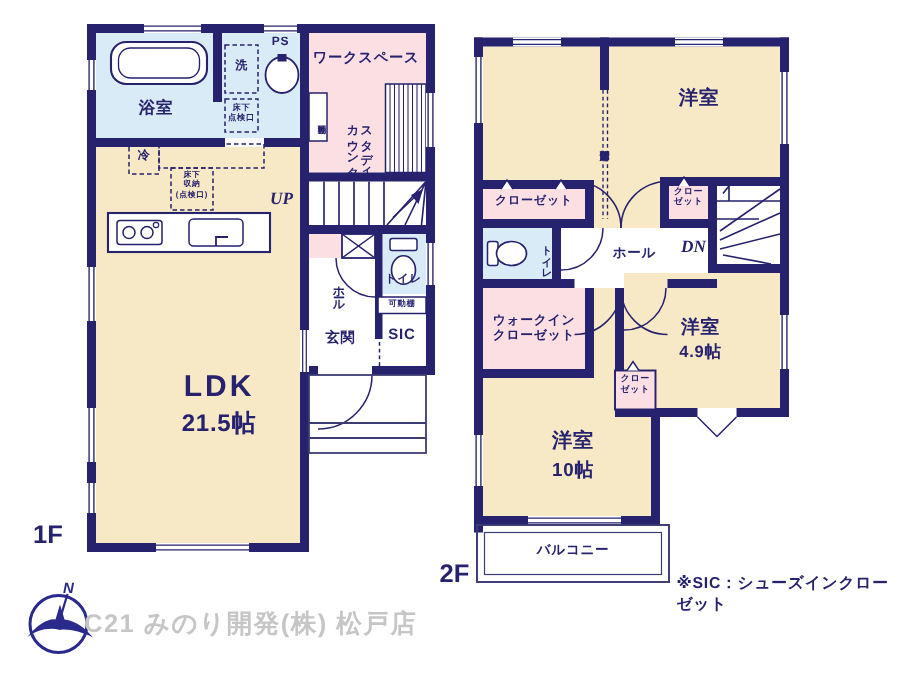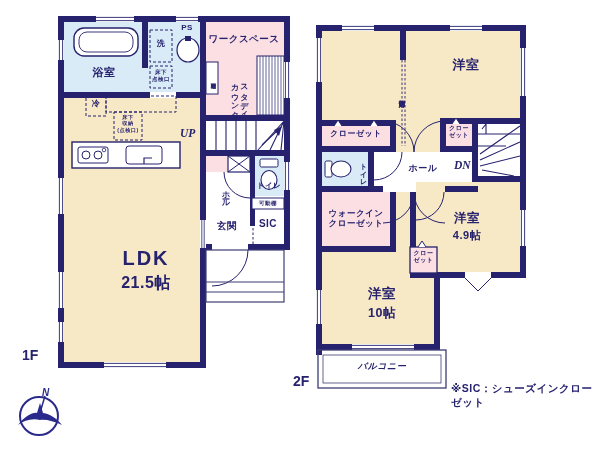--- a/index.html
+++ b/index.html
@@ -4,21 +4,21 @@
 <style>
   html,body{margin:0;padding:0;width:600px;height:450px;background:#ffffff;overflow:hidden;
     font-family:"Liberation Sans","DejaVu Sans",sans-serif;}
   .page{position:relative;width:600px;height:450px;background:#fff;}
   .plan{position:absolute;}
   .plan svg{position:absolute;left:0;top:0;}
   .plan-label{position:absolute;color:#26226e;font-weight:bold;text-align:center;
     white-space:pre-line;line-height:1.22;letter-spacing:.5px;}
   .v{writing-mode:vertical-rl;text-orientation:upright;line-height:1.15;letter-spacing:0;}
   .ser{font-family:"Liberation Serif","DejaVu Serif",serif;font-style:italic;letter-spacing:0;}
-  .floor-tag{position:absolute;color:#26226e;font-weight:bold;font-size:14px;}
+  .floor-tag{position:absolute;color:#26226e;font-weight:bold;font-size:17px;}
   .note{position:absolute;color:#26226e;font-weight:bold;font-size:10.5px;letter-spacing:.5px;}
   .company{position:absolute;color:#c6c6c6;font-weight:bold;font-size:17px;letter-spacing:1px;}
   .compass-n{position:absolute;color:#2a2a8c;font-weight:bold;font-size:10px;font-style:italic;}
 </style>
 </head>
 <body>
 
 <div class="page">
 
   <div class="plan" style="left:58px;top:16px;width:238px;height:356px;">
@@ -255,28 +255,29 @@
     <div class="plan-label" style="left:78px;top:143px;width:70px;font-size:9px;">ホール</div>
     <div class="plan-label ser" style="left:144px;top:138px;font-size:11.5px;text-align:center;">DN</div>
     <div class="plan-label" style="left:10px;top:188px;width:72px;font-size:8.5px;">ウォークイン
 クローゼット</div>
     <div class="plan-label" style="left:117px;top:191px;width:80px;font-size:12.5px;">洋室</div>
     <div class="plan-label" style="left:117px;top:209px;width:80px;font-size:11px;">4.9帖</div>
     <div class="plan-label" style="left:99px;top:230px;width:29px;font-size:6px;">クロー
 ゼット</div>
     <div class="plan-label" style="left:31px;top:266px;width:82px;font-size:13.5px;">洋室</div>
     <div class="plan-label" style="left:31px;top:286px;width:82px;font-size:12.5px;">10帖</div>
-    <div class="plan-label" style="left:22px;top:341px;width:100px;font-size:9px;font-style:italic;">バルコニー</div>
+    <div class="plan-label" style="left:22px;top:341px;width:100px;font-size:9px;">バルコニー</div>
   </div>
 
   <div class="floor-tag" style="left:22px;top:347px;">1F</div>
   <div class="floor-tag" style="left:293px;top:373px;">2F</div>
 
   <div class="note" style="left:451px;top:382px;">※SIC：シューズインクローゼット</div>
 
   <svg style="position:absolute;left:12px;top:386px;" width="56" height="58" viewBox="0 0 56 58">
     <circle cx="27" cy="30" r="19" fill="none" stroke="#2a2a8c" stroke-width="2"></circle>
     <path d="M27,30 L33,10" stroke="#2a2a8c" stroke-width="1.5" fill="none"></path>
     <path d="M6,39 C13,30 21,26 25,27 L28,17 L31,27 C39,28 45,33 50,39 C42,35 33,33 28,34 C21,32 12,34 6,39 Z" fill="#2a2a8c"></path>
   </svg>
   <div class="compass-n" style="left:42px;top:387px;">N</div>
+  <div class="company" style="left:56px;top:404px;">C21 みのり開発(株) 松戸店</div>
 
 </div>
 
 </body></html>

